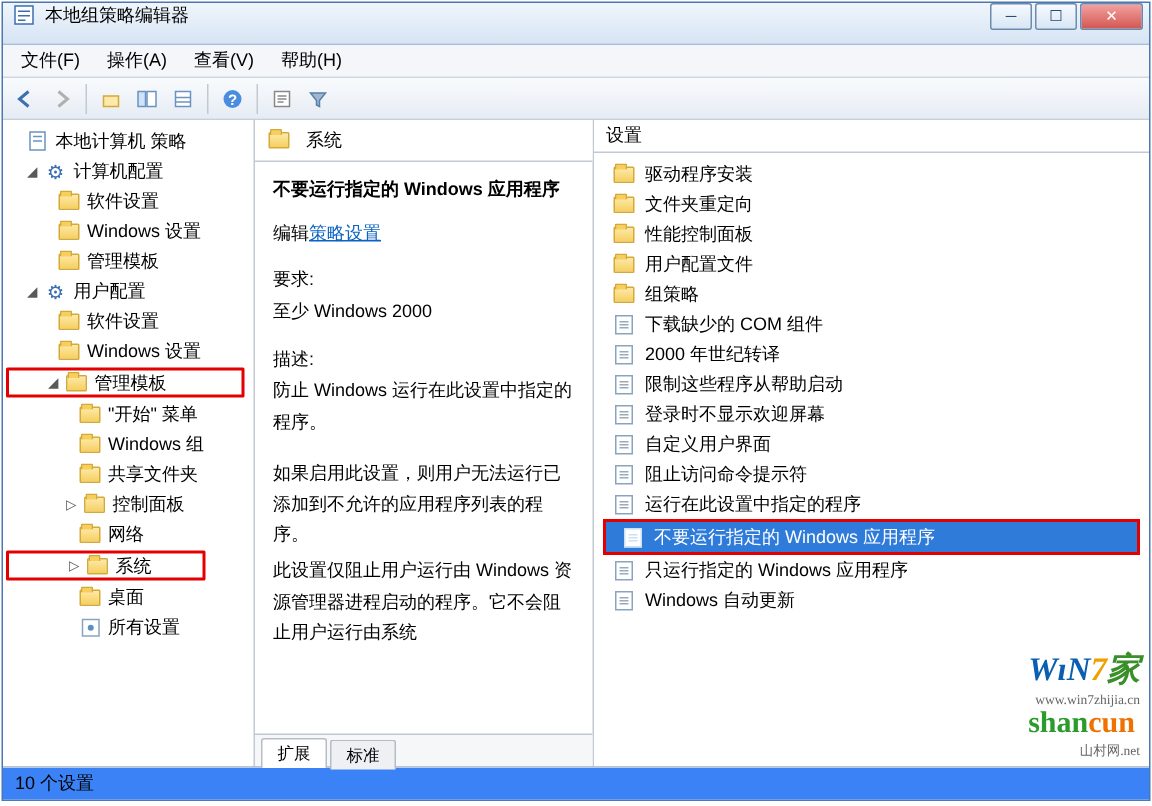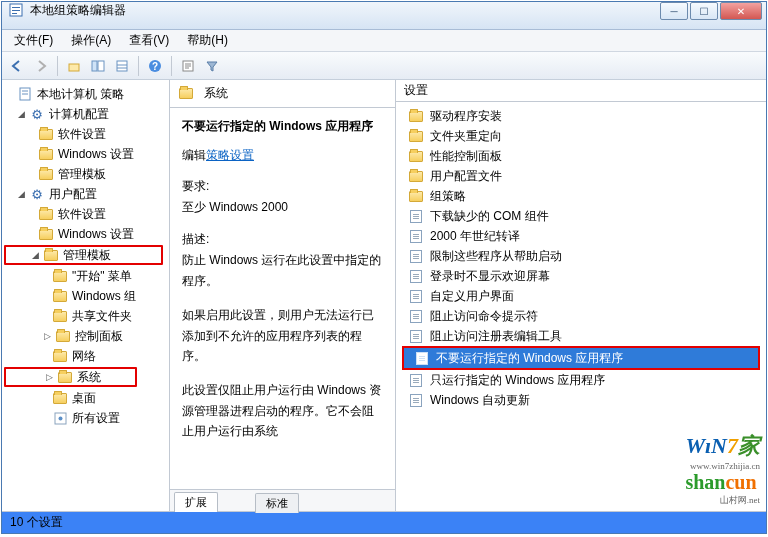--- a/index.html
+++ b/index.html
@@ -36,21 +36,21 @@
 .hl-red { border: 2px solid #e30000; border-radius: 1px; }
 
 .middle-pane { flex: 1; display: flex; flex-direction: column; min-width: 0; border-right: 1px solid #c2c9d3; }
 .mp-header { height: 28px; background: #fff; border-bottom: 1px solid #c2c9d3; display: flex; align-items: center; padding: 0 8px; gap: 6px; }
 .mp-title { font-weight: normal; }
 .mp-content { flex: 1; overflow: auto; padding: 10px 12px 4px 12px; }
 .pol-title { font-weight: bold; margin-bottom: 12px; }
 .edit-link { color: #0b63c4; text-decoration: underline; cursor: pointer; }
 .sec-label { margin-top: 14px; margin-bottom: 2px; }
 .sec-text { line-height: 1.7; }
-.tabbar { height: 22px; border-top: 1px solid #c2c9d3; display: flex; align-items: center; padding-left: 4px; background: #f6f7f9; gap: 35px; }
+.tabbar { height: 22px; border-top: 1px solid #c2c9d3; display: flex; align-items: center; padding-left: 4px; background: #f6f7f9; }
 .tab { border: 1px solid #b6bdc6; border-bottom: none; padding: 2px 10px; background: #fff; margin-right: 2px; border-radius: 2px 2px 0 0; font-size: 11px; position: relative; top: 1px; }
 .tab.inactive { background: #eef0f3; top: 2px; }
 
 .right-pane { width: 370px; display: flex; flex-direction: column; }
 .rp-header { height: 22px; border-bottom: 1px solid #c2c9d3; display: flex; align-items: center; padding: 0 8px; }
 .rp-list { flex: 1; overflow: auto; padding: 4px 2px; }
 .rp-item { display: flex; align-items: center; height: 20px; padding: 0 4px 0 10px; white-space: nowrap; }
 .rp-item.sel { background: #2f7bd9; color: #fff; }
 .rp-item .tree-icon { margin-right: 6px; }
 .doc-ico { width: 12px; height: 13px; border: 1px solid #8aa3be; background: #fff; position: relative; }
@@ -276,21 +276,21 @@
       <div class="mp-content">
         <div class="pol-title">不要运行指定的 Windows 应用程序</div>
         <div>
           <span>编辑</span><span class="edit-link">策略设置</span>
         </div>
         <div class="sec-label">要求:</div>
         <div class="sec-text">至少 Windows 2000</div>
         <div class="sec-label">描述:</div>
         <div class="sec-text">防止 Windows 运行在此设置中指定的程序。</div>
         <div class="sec-text" style="margin-top:14px">如果启用此设置，则用户无法运行已添加到不允许的应用程序列表的程序。</div>
-        <div class="sec-text" style="margin-top:14px">此设置仅阻止用户运行由 Windows 资源管理器进程启动的程序。它不会阻止用户运行由系统</div>
+        <div class="sec-text" style="margin-top:4px">此设置仅阻止用户运行由 Windows 资源管理器进程启动的程序。它不会阻止用户运行由系统</div>
       </div>
       <div class="tabbar">
         <div class="tab">扩展</div>
         <div class="tab inactive">标准</div>
       </div>
     </div>
 
     <div class="right-pane">
       <div class="rp-header">
         <span>设置</span>
@@ -359,21 +359,21 @@
           <div class="rp-item">
             <span class="tree-icon">
               <span class="doc-ico"></span>
             </span>
             <span>阻止访问命令提示符</span>
           </div>
           <div class="rp-item">
             <span class="tree-icon">
               <span class="doc-ico"></span>
             </span>
-            <span>阻止访问注册表编辑工具</span>
+            <span>运行在此设置中指定的程序</span>
           </div>
           <div class="rp-hl-wrap">
             <div class="rp-item sel">
               <span class="tree-icon">
                 <span class="doc-ico"></span>
               </span>
               <span>不要运行指定的 Windows 应用程序</span>
             </div>
           </div>
           <div class="rp-item">

